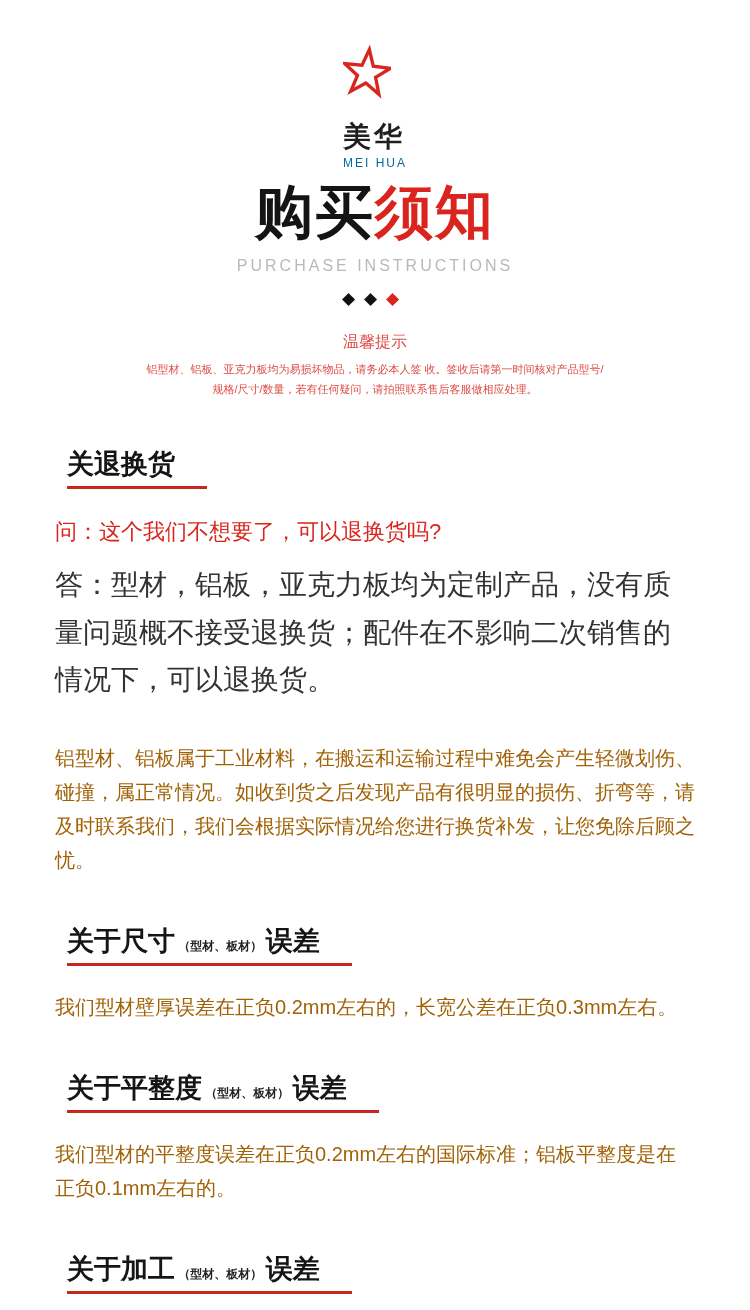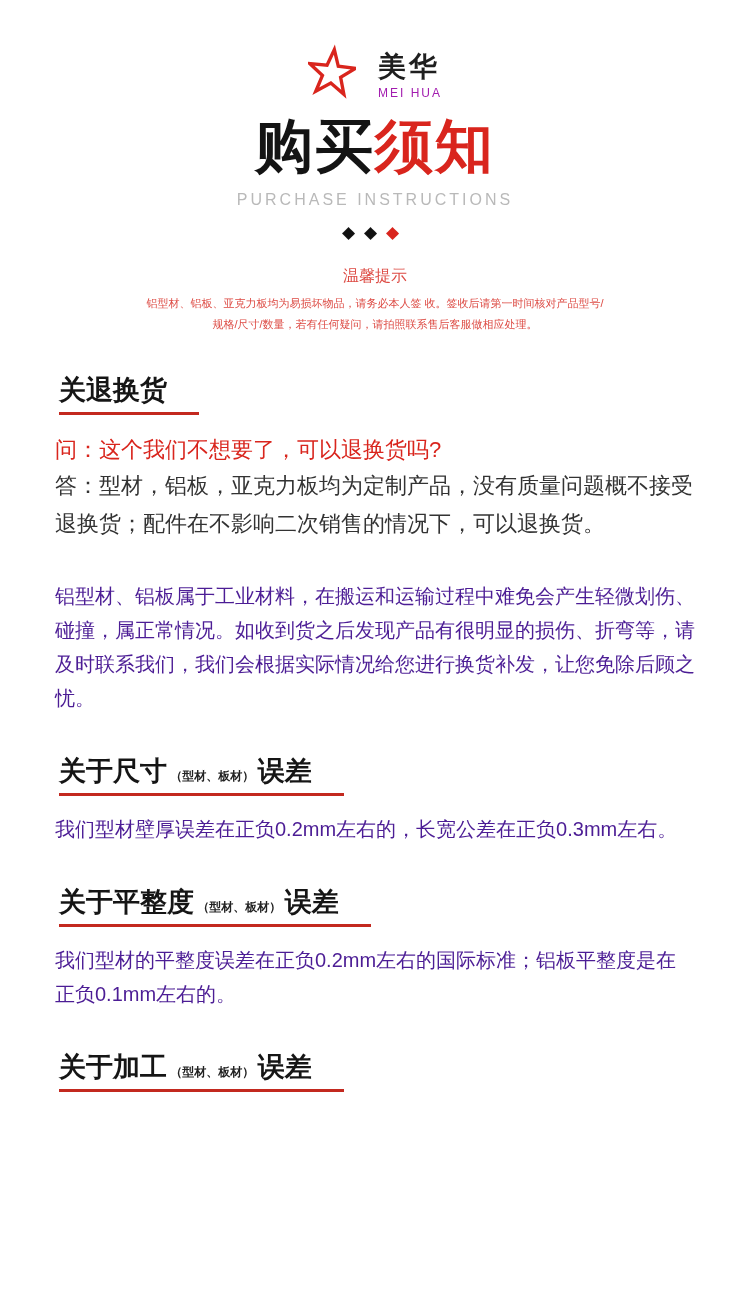--- a/index.html
+++ b/index.html
@@ -6,51 +6,51 @@
   body{
     width:750px;
     font-family:"Liberation Sans","DejaVu Sans",sans-serif;
     color:#333;
     -webkit-font-smoothing:antialiased;
   }
   .page{width:750px;min-height:1310px;background:#fff;overflow:hidden;}
 
   
   .hero{text-align:center;padding-top:44px;}
-  .logo{display:inline-flex;align-items:flex-end;gap:22px;}
+  .logo{display:inline-flex;align-items:flex-start;gap:22px;flex-direction:column;}
   .logo svg{display:block;}
   .logo-text{text-align:left;}
   .logo-cn{font-size:28px;font-weight:700;color:#1f1f1f;letter-spacing:3px;line-height:1.1;}
-  .logo-en{font-size:12px;color:#a21caf;letter-spacing:2px;margin-top:3px;}
+  .logo-en{font-size:12px;color:#0369a1;letter-spacing:2px;margin-top:3px;}
   .title{margin:10px 6px 0;font-size:58px;font-weight:900;letter-spacing:2px;color:#141414;line-height:1.1;}
   .title .t-red{color:#d9251d;}
   .subtitle{margin-top:13px;font-size:16px;font-weight:400;color:#b9b9b9;letter-spacing:3px;}
   .diamonds{margin-top:15px;font-size:17px;letter-spacing:9px;line-height:1;}
   .diamonds .d-black{color:#111;}
   .diamonds .d-red{color:#d9251d;}
 
   
   .notice{margin-top:24px;padding:0 30px;color:#dd4b44;}
   .notice-label{font-size:16px;line-height:1.4;margin-bottom:6px;}
   .notice-line{font-size:11px;line-height:1.85;}
 
   
   .sections{padding:0 55px 40px;text-align:left;}
   .section{margin-top:37px;}
   .section h2{
-    margin:4px;display:inline-block;line-height:1.15;
+    margin:12px;display:inline-block;line-height:1.15;
     font-size:27px;font-weight:700;color:#151515;
     border-bottom:3px solid #c3291f;
     padding:0 32px 6px 0;
   }
   .section h2 .h-sub{font-size:12px;font-weight:700;color:#222;}
   .section p{margin:0;}
   .section .q{margin-top:13px;font-size:22px;line-height:1.6;color:#d9251d;}
-  .section .a{margin-top:0;font-size:22px;line-height:1.7;color:#333;}
-  .section .body{margin-top:12px;font-size:20px;line-height:1.7;color:#4c1d95;}
+  .section .a{margin-top:12px;font-size:28px;line-height:1.7;color:#333;}
+  .section .body{margin-top:12px;font-size:20px;line-height:1.7;color:#a16207;}
 </style>
 </head>
 <body>
 
 <div class="page">
 
   <header class="hero">
 
     <div class="logo">
       <span>

